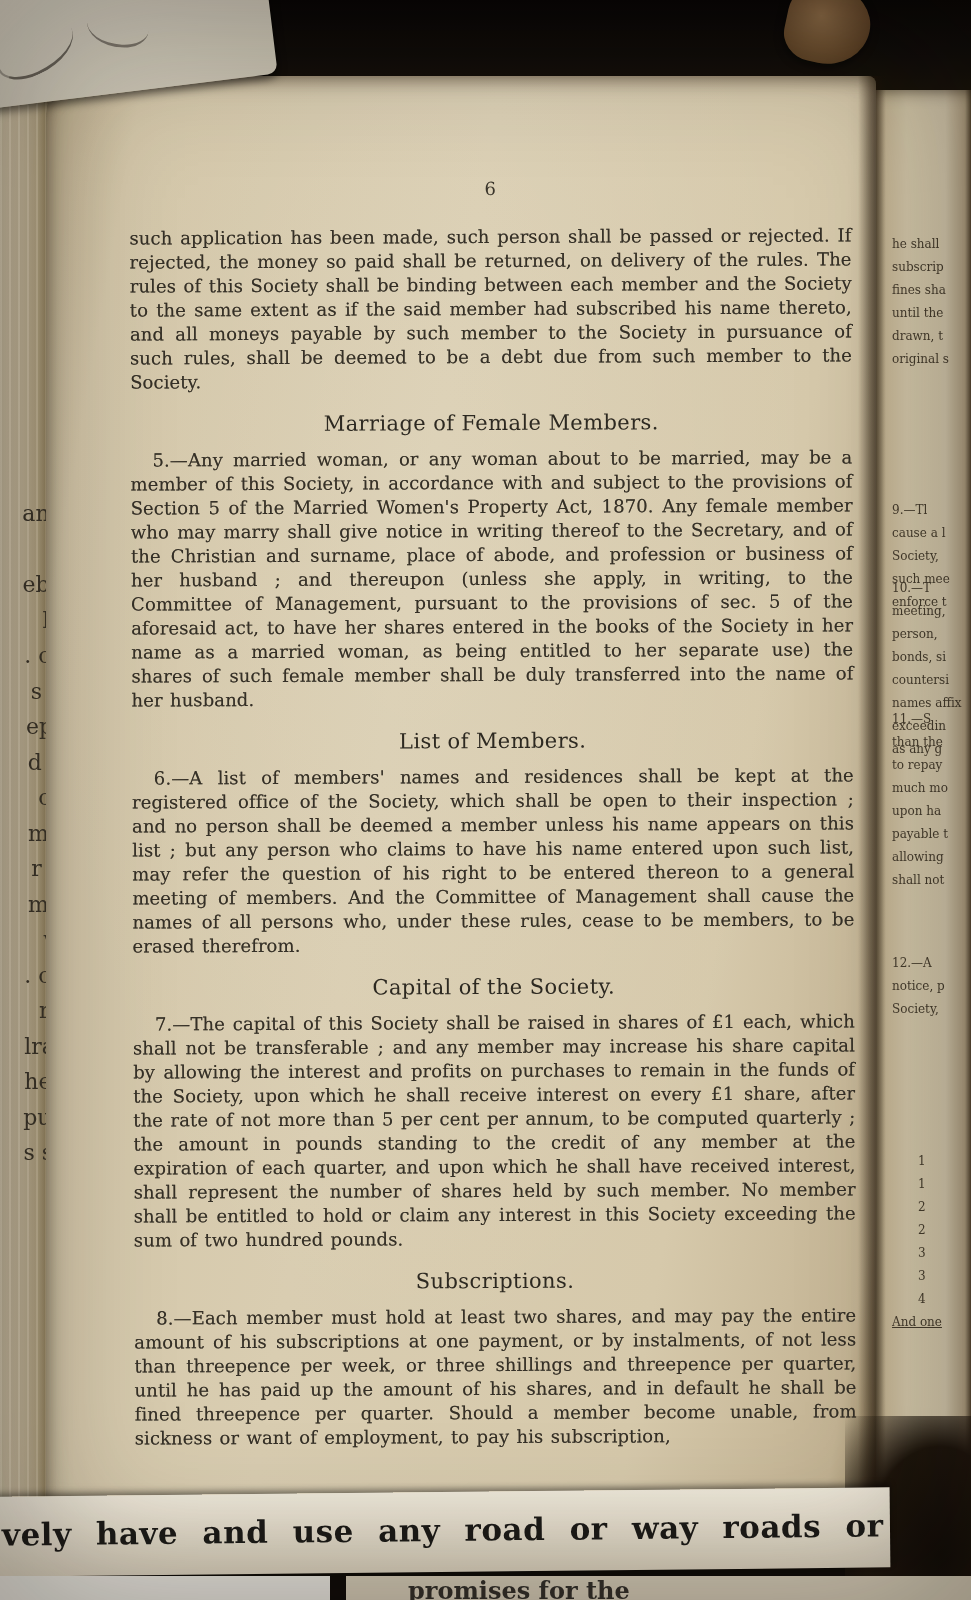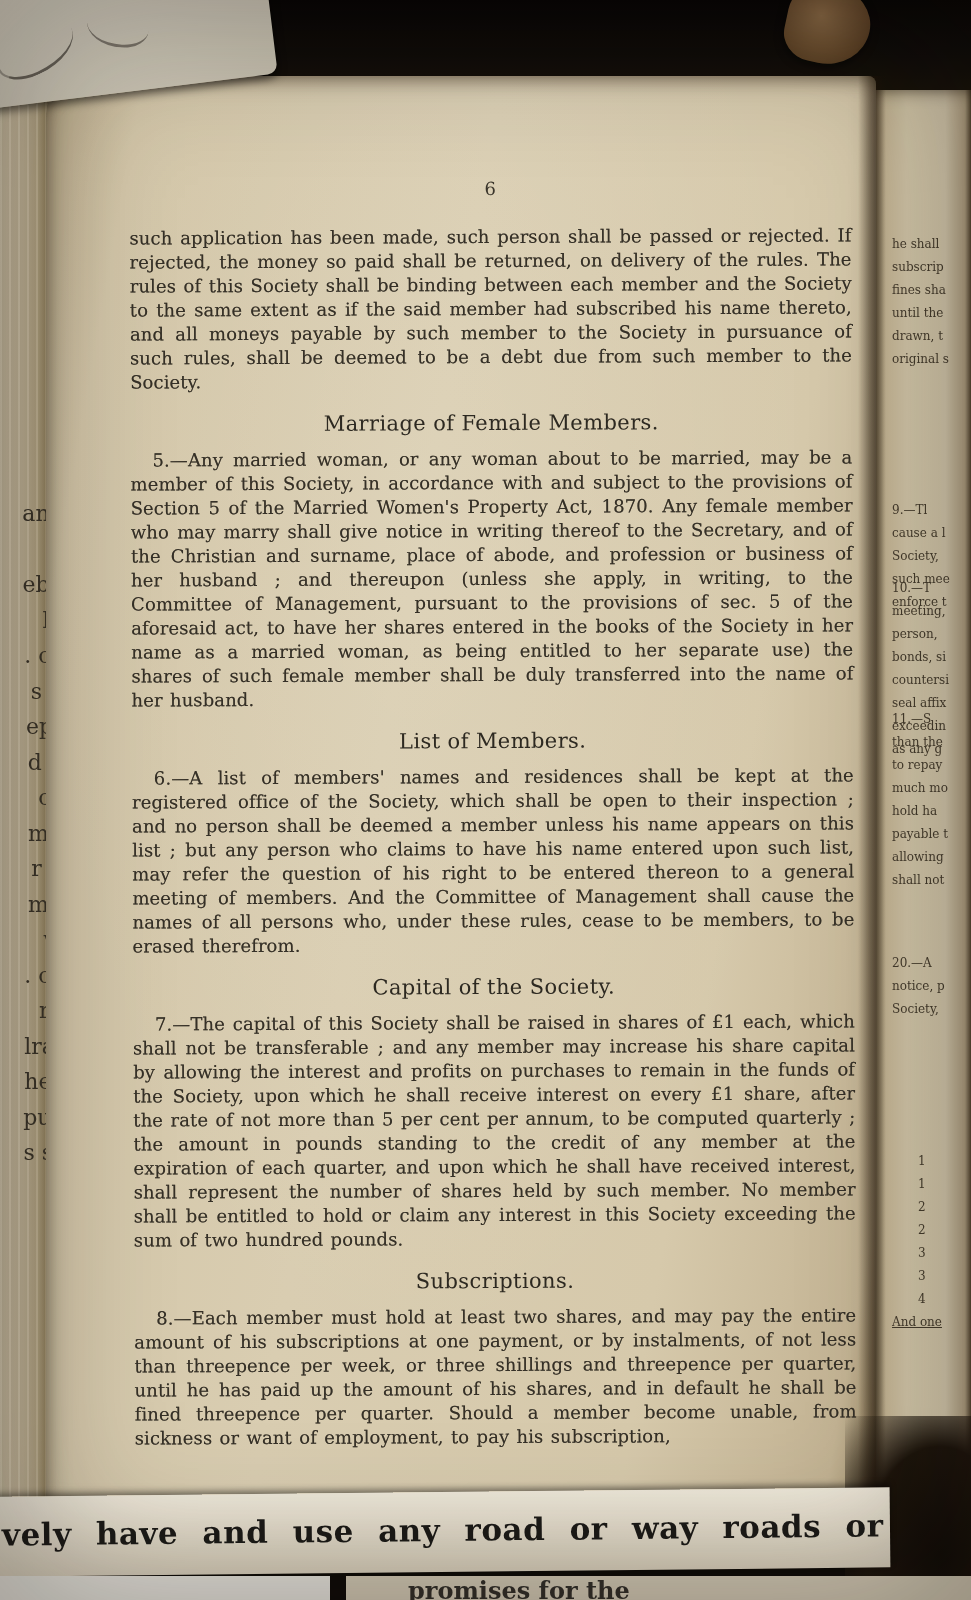--- a/index.html
+++ b/index.html
@@ -139,36 +139,36 @@
         <div class="frag-line">Society,</div>
         <div class="frag-line">such mee</div>
         <div class="frag-line">enforce t</div>
       </div>
     <div class="right-block rb3">
         <div class="frag-line">10.—T</div>
         <div class="frag-line">meeting,</div>
         <div class="frag-line">person,</div>
         <div class="frag-line">bonds, si</div>
         <div class="frag-line">countersi</div>
-        <div class="frag-line">seal affix</div>
+        <div class="frag-line">names affix</div>
         <div class="frag-line">exceedin</div>
         <div class="frag-line">as any g</div>
       </div>
     <div class="right-block rb4">
         <div class="frag-line">11.—S</div>
         <div class="frag-line">than the</div>
         <div class="frag-line">to repay</div>
         <div class="frag-line">much mo</div>
-        <div class="frag-line">hold ha</div>
+        <div class="frag-line">upon ha</div>
         <div class="frag-line">payable t</div>
         <div class="frag-line">allowing</div>
         <div class="frag-line">shall not</div>
       </div>
     <div class="right-block rb5">
-        <div class="frag-line">20.—A</div>
+        <div class="frag-line">12.—A</div>
         <div class="frag-line">notice, p</div>
         <div class="frag-line">Society,</div>
       </div>
     <div class="right-block rb6">
         <div class="frag-line">1</div>
         <div class="frag-line">1</div>
         <div class="frag-line">2</div>
         <div class="frag-line">2</div>
         <div class="frag-line">3</div>
         <div class="frag-line">3</div>

